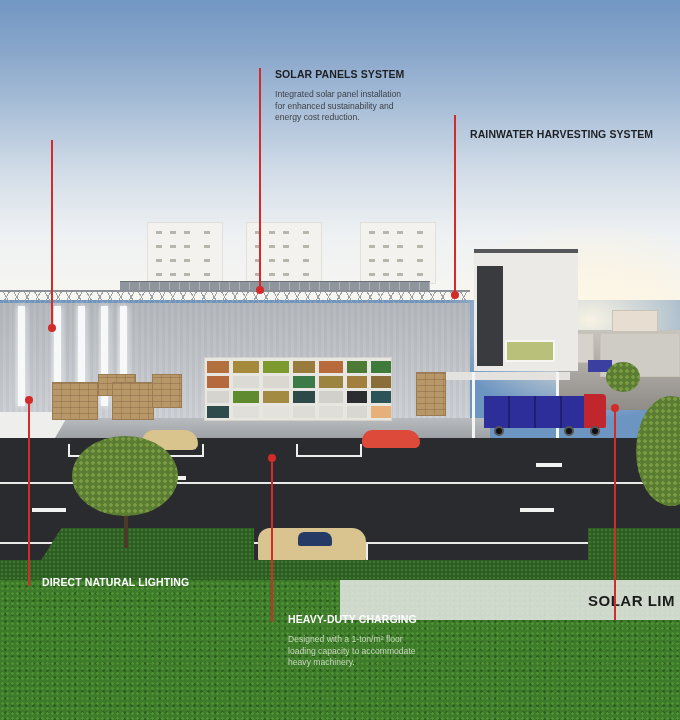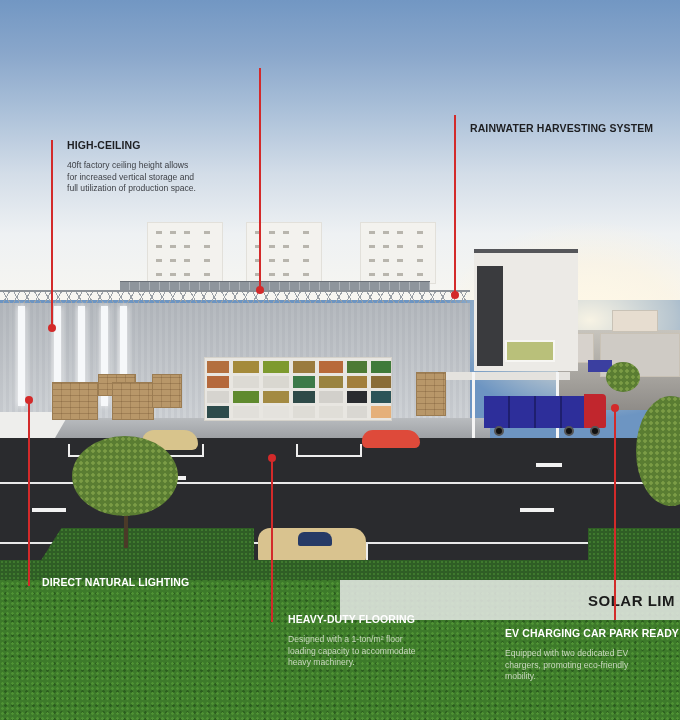--- a/index.html
+++ b/index.html
@@ -267,42 +267,36 @@
 
   <div class="pin-line" style="left:28px;top:400px;height:186px;"></div>
   <div class="pin-dot" style="left:25px;top:396px;"></div>
 
   <div class="pin-line" style="left:271px;top:458px;height:164px;"></div>
   <div class="pin-dot" style="left:268px;top:454px;"></div>
 
   <div class="pin-line" style="left:614px;top:408px;height:212px;"></div>
   <div class="pin-dot" style="left:611px;top:404px;"></div>
 
-
-  <div class="callout dark" style="left:67px;top:139px;">
-    <h3>HIGH-CEILING</h3>
-    <p>40ft factory ceiling height allows
-for increased vertical storage and
-full utilization of production space.</p>
-  </div>
-
-  <div class="callout dark" style="left:470px;top:122px;">
+  <div class="callout dark" style="left:275px;top:68px;">
+    <h3>SOLAR PANELS SYSTEM</h3>
+    <p>Integrated solar panel installation
+for enhanced sustainability and
+energy cost reduction.</p>
+  </div>
+
+
+  <div class="callout dark" style="left:470px;top:128px;">
     <h3>RAINWATER HARVESTING SYSTEM</h3>
   </div>
 
   <div class="callout light" style="left:42px;top:576px;">
     <h3>DIRECT NATURAL LIGHTING</h3>
   </div>
 
   <div class="callout light" style="left:288px;top:613px;">
-    <h3>HEAVY-DUTY FLOORING</h3>
+    <h3>HEAVY-DUTY CHARGING</h3>
     <p>Designed with a 1-ton/m² floor
 loading capacity to accommodate
 heavy machinery.</p>
   </div>
 
-  <div class="callout light" style="left:505px;top:627px;">
-    <h3>EV CHARGING CAR PARK READY</h3>
-    <p>Equipped with two dedicated EV
-chargers, promoting eco-friendly
-mobility.</p>
-  </div>
 </div>
 
 </body></html>

